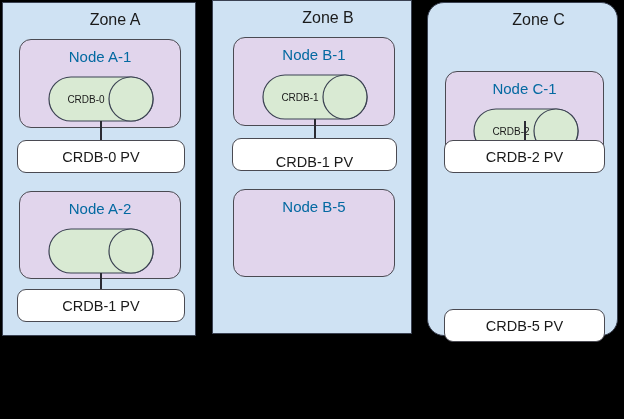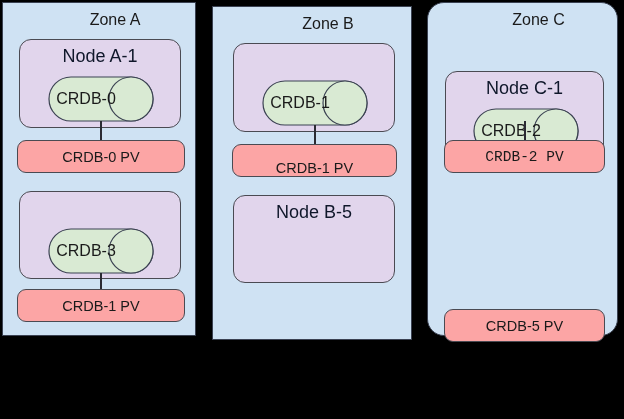--- a/index.html
+++ b/index.html
@@ -49,51 +49,51 @@
     border: 1px solid #4a4a52;
     border-radius: 12px;
     box-sizing: border-box;
   }
   .node-label {
     position: absolute;
     left: 0;
     right: 0;
     top: 8px;
     text-align: center;
-    font-size: 18px;
-    color: #0f172a;
+    font-size: 15px;
+    color: #0369a1;
     line-height: 17px;
   }
 
   
   .cylinder {
     position: absolute;
   }
   .cyl-svg {
     position: absolute;
     left: 0;
     top: 0;
     overflow: visible;
   }
   .cyl-label {
     position: absolute;
     left: 0;
     top: 0;
     display: flex;
     align-items: center;
     justify-content: center;
-    font-size: 16px;
+    font-size: 10px;
     color: #1a1a1a;
     pointer-events: none;
   }
 
   
   .pv {
     position: absolute;
-    background: #fca5a5;
+    background: #ffffff;
     border: 1px solid #4a4a52;
     border-radius: 9px;
     box-sizing: border-box;
     display: flex;
     align-items: center;
     justify-content: center;
   }
   .pv-label {
     font-size: 14.5px;
     color: #1a1a1a;
@@ -126,41 +126,42 @@
       </div>
     </div>
 
     <div class="connector" style="left:97px; top:118px; height:20px;"></div>
 
     <div class="pv" style="left:14px; top:137px; width:168px; height:33px;">
       <span class="pv-label">CRDB-0 PV</span>
     </div>
 
     <div class="node" style="left:16px; top:188px; width:162px; height:88px;">
+      <div class="node-label">Node A-2</div>
 
       <div class="cylinder" style="left:28px; top:36px; width:106px; height:46px;">
         <svg class="cyl-svg" width="106" height="46" viewBox="0 0 106 46">
           <path d="M23,1 H83 A22,22 0 0 1 83,45 H23 A22,22 0 0 1 23,1 Z" fill="#d9ead3" stroke="#3b4252" stroke-width="1.2"></path>
           <ellipse cx="83" cy="23" rx="22" ry="22" fill="#d9ead3" stroke="#3b4252" stroke-width="1.2"></ellipse>
         </svg>
-        <div class="cyl-label" style="width:76px; height:46px;">CRDB-3</div>
       </div>
     </div>
 
     <div class="connector" style="left:97px; top:270px; height:19px;"></div>
 
     <div class="pv" style="left:14px; top:286px; width:168px; height:33px;">
       <span class="pv-label">CRDB-1 PV</span>
     </div>
   </div>
 
-  <div class="zone" style="left:212px; top:6px; width:200px; height:334px;">
+  <div class="zone" style="left:212px; top:0; width:200px; height:334px;">
     <div class="zone-label">Zone B</div>
 
     <div class="node" style="left:20px; top:36px; width:162px; height:89px;">
+      <div class="node-label">Node B-1</div>
 
       <div class="cylinder" style="left:28px; top:36px; width:106px; height:34px;">
         <svg class="cyl-svg" width="106" height="46" viewBox="0 0 106 46">
           <path d="M23,1 H83 A22,22 0 0 1 83,45 H23 A22,22 0 0 1 23,1 Z" fill="#d9ead3" stroke="#3b4252" stroke-width="1.2"></path>
           <ellipse cx="83" cy="23" rx="22" ry="22" fill="#d9ead3" stroke="#3b4252" stroke-width="1.2"></ellipse>
         </svg>
         <div class="cyl-label" style="width:76px; height:46px;">CRDB-1</div>
       </div>
     </div>
 
@@ -186,21 +187,21 @@
         <svg class="cyl-svg" width="106" height="46" viewBox="0 0 106 46">
           <path d="M23,1 H83 A22,22 0 0 1 83,45 H23 A22,22 0 0 1 23,1 Z" fill="#d9ead3" stroke="#3b4252" stroke-width="1.2"></path>
           <ellipse cx="83" cy="23" rx="22" ry="22" fill="#d9ead3" stroke="#3b4252" stroke-width="1.2"></ellipse>
         </svg>
         <div class="cyl-label" style="width:76px; height:46px;">CRDB-2</div>
       </div>
     </div>
 
     <div class="connector" style="left:96px; top:118px; height:20px;"></div>
 
-    <div class="pv" style="left:16px; top:137px; width:161px; height:33px;font-family:Liberation Mono, monospace;">
+    <div class="pv" style="left:16px; top:137px; width:161px; height:33px;">
       <span class="pv-label">CRDB-2 PV</span>
     </div>
 
     <div class="pv" style="left:16px; top:286px; width:161px; height:33px;margin-top:20px;">
       <span class="pv-label">CRDB-5 PV</span>
     </div>
   </div>
 
 </div>
 

